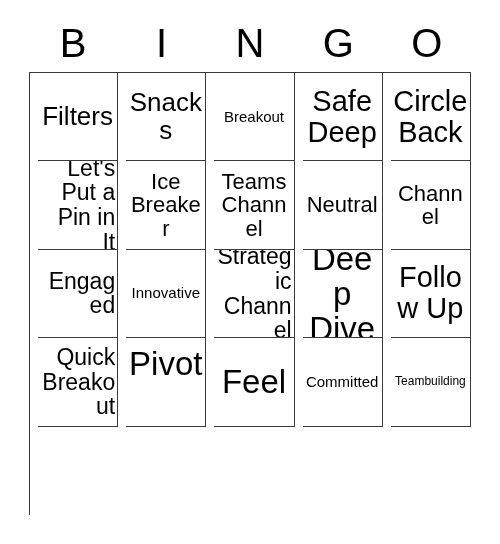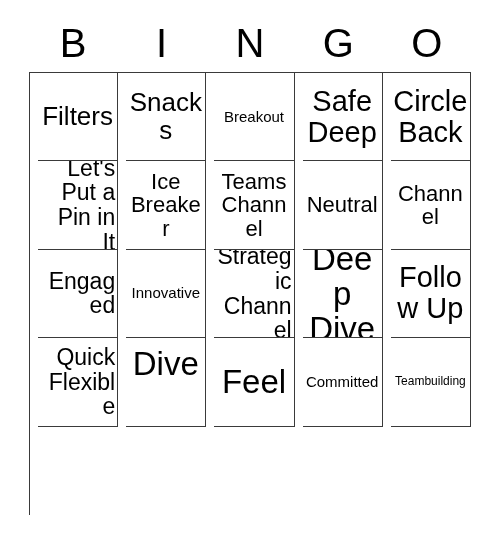--- a/index.html
+++ b/index.html
@@ -151,24 +151,24 @@
         <span class="cell-text fs-md">Strategic Channel</span>
       </div>
     <div class="cell">
         <span class="cell-text fs-huge">Deep Dive</span>
       </div>
     <div class="cell">
         <span class="cell-text fs-xxl">Follow Up</span>
       </div>
 
     <div class="cell">
-        <span class="cell-text fs-md">Quick Flexible</span>
+        <span class="cell-text fs-md">Quick Breakout</span>
       </div>
     <div class="cell align-upper">
-        <span class="cell-text fs-huge">Dive</span>
+        <span class="cell-text fs-huge">Pivot</span>
       </div>
     <div class="cell">
         <span class="cell-text fs-huge">Feel</span>
       </div>
     <div class="cell">
         <span class="cell-text fs-sm">Committed</span>
       </div>
     <div class="cell">
         <span class="cell-text fs-xs">Teambuilding</span>
       </div>

